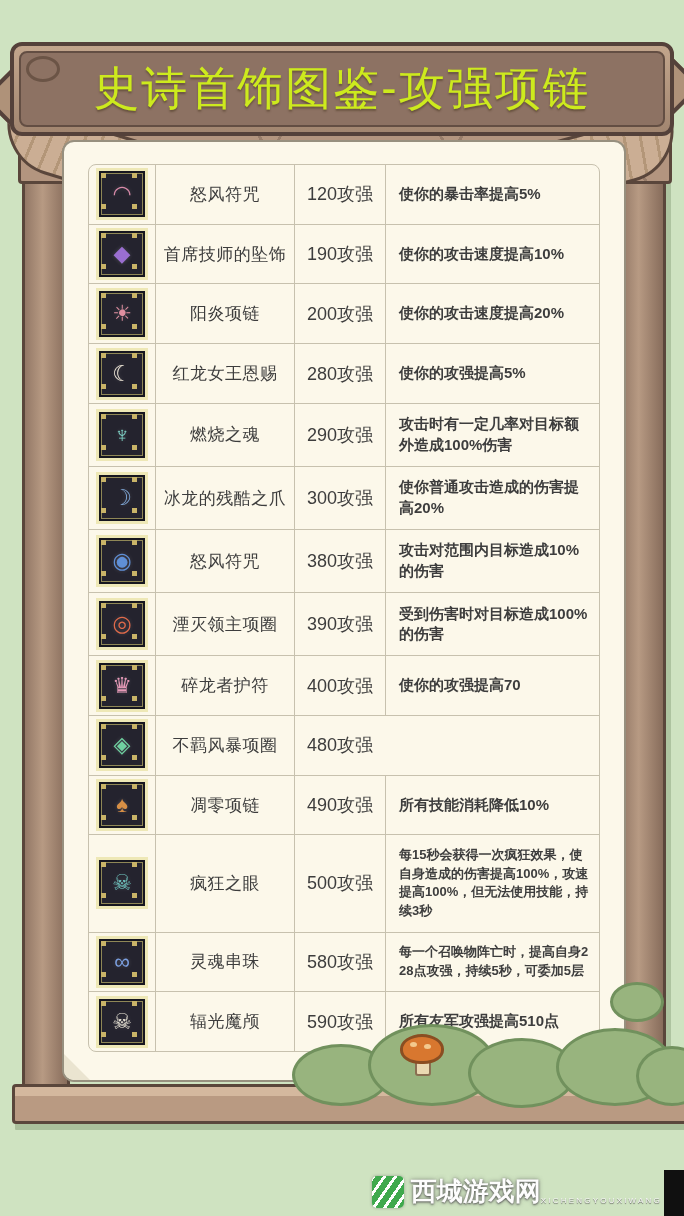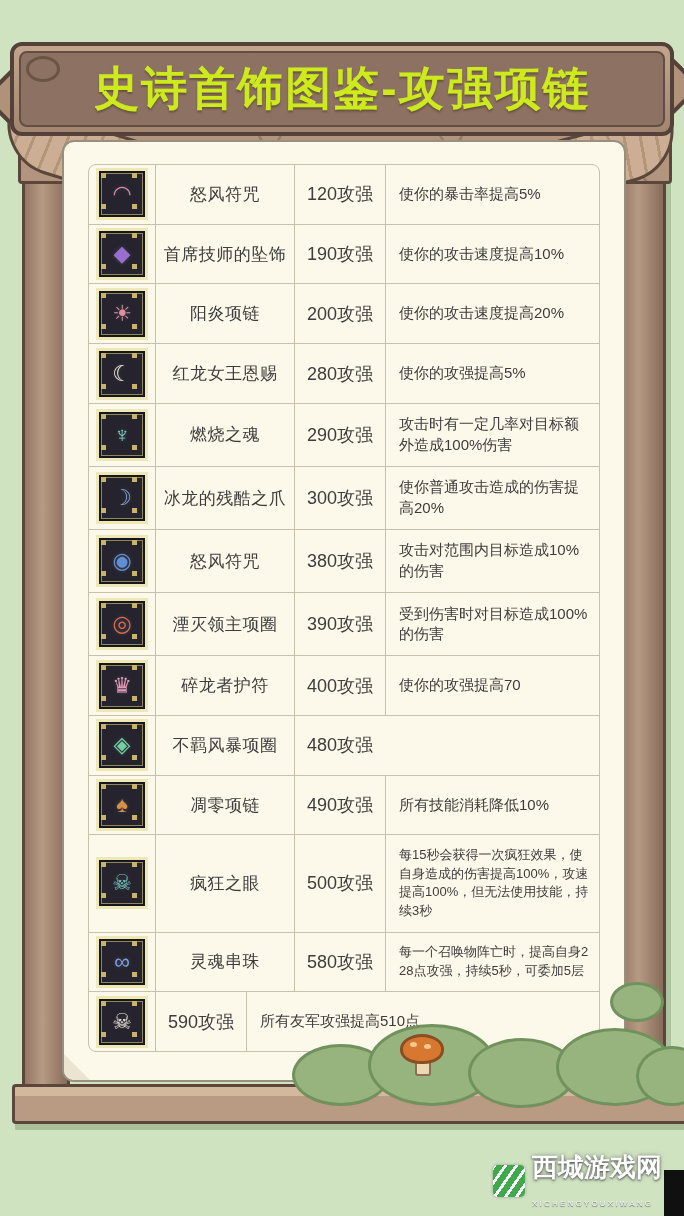--- a/index.html
+++ b/index.html
@@ -27,21 +27,21 @@
   .banner-outer{position:absolute;inset:0;background:linear-gradient(#c2a58c,#a2olive 90%);
         background:linear-gradient(#c2a58c,#a28670);border:4px solid #54413a;border-radius:12px;}
   .banner-outer::before,.banner-outer::after{content:"";position:absolute;top:14px;width:40px;height:56px;
         background:#af9279;border:4px solid #54413a;transform:rotate(45deg);z-index:-1;}
   .banner-outer::before{left:-16px;}
   .banner-outer::after{right:-16px;}
   .banner-inner{position:absolute;inset:9px;background:#8d7263;border:2px solid #634e43;border-radius:8px;
         display:flex;align-items:center;justify-content:center;}
   .banner-swirl{position:absolute;left:16px;top:14px;width:28px;height:20px;border:3px solid #6b5446;
         border-radius:50%;background:transparent;}
-  .banner-title{font-size:46px;font-weight:bold;color:#cdea1d;letter-spacing:2px;white-space:nowrap;
+  .banner-title{font-size:46px;font-weight:normal;color:#cdea1d;letter-spacing:2px;white-space:nowrap;
         text-shadow:0 2px 2px rgba(60,45,20,.45);}
 
   
   .fan{position:absolute;width:142px;height:54px;z-index:4;border:3px solid #5a463b;
         background:repeating-linear-gradient(95deg,#cbae94 0 13px,#b39678 13px 16px);}
   .fan-left{left:0px;top:122px;transform:rotate(17deg);border-radius:8px 18px 34px 56px;}
   .fan-right{right:4px;top:128px;transform:rotate(-15deg);border-radius:18px 8px 56px 34px;}
 
   
   .paper{position:absolute;left:62px;top:140px;width:560px;height:938px;z-index:5;
@@ -52,21 +52,21 @@
   .jtable{position:absolute;left:24px;right:24px;top:22px;bottom:28px;
         border:1.5px solid #c7c1ae;border-radius:8px;display:flex;flex-direction:column;overflow:hidden;}
   .jrow{flex:1 1 auto;display:flex;align-items:stretch;border-top:1.5px solid #c7c1ae;}
   .jrow:first-child{border-top:none;}
   .cell{display:flex;align-items:center;justify-content:center;color:#3d3d3d;}
   .cell + .cell{border-left:1.5px solid #c7c1ae;}
   .cell-icon{width:66px;flex:none;}
   .cell-name{width:134px;flex:none;font-size:17px;text-align:center;padding:4px 2px;letter-spacing:.5px;}
   .cell-attack{width:90px;flex:none;font-size:18px;}
   .cell-desc{flex:1 1 auto;justify-content:flex-start;text-align:left;font-size:15px;
-        line-height:1.38;padding:7px 8px 7px 13px;word-break:break-all;}
+        line-height:1.38;padding:7px 8px 7px 13px;word-break:break-all;font-weight:bold;}
   .cell-desc.desc-small{font-size:13px;line-height:1.45;}
 
   .tile{position:relative;width:46px;height:46px;background:#24232e;border:3px solid #eee8b6;
         box-shadow:inset 0 0 0 2px #16161f, inset 0 0 0 3px #8f8756;
         display:flex;align-items:center;justify-content:center;}
   .tile-corners{position:absolute;top:2px;left:2px;width:5px;height:5px;background:#c9b468;
         box-shadow:31px 0 #c9b468,0 31px #c9b468,31px 31px #c9b468;}
   .tile-glyph{font-size:22px;line-height:1;text-shadow:0 0 4px rgba(255,255,255,.18);}
 
   
@@ -83,21 +83,21 @@
   .mush-cap{position:absolute;left:0;top:0;width:38px;height:24px;background:#d8772f;
         border:3px solid #8a4e22;border-radius:50% 50% 46% 46%;}
   .mush-cap::before{content:"";position:absolute;left:7px;top:5px;width:7px;height:5px;
         background:#f3c98e;border-radius:50%;box-shadow:14px 2px 0 #f3c98e;}
 
   
   .watermark{position:absolute;right:22px;bottom:8px;display:flex;align-items:center;gap:7px;z-index:9;}
   .wm-logo{width:32px;height:32px;border-radius:5px;flex:none;
         background:repeating-linear-gradient(125deg,#ffffff 0 3px,#3fa94d 3px 9px);
         box-shadow:0 0 3px rgba(80,80,80,.5);}
-  .wm-texts{display:flex;flex-direction:column;align-items:flex-start;}
+  .wm-texts{display:flex;flex-direction:row;align-items:flex-start;}
   .wm-site{font-size:26px;font-weight:bold;color:#fdfdfd;line-height:1.05;
         text-shadow:0 1px 2px rgba(80,80,80,.9),0 0 4px rgba(90,90,90,.7);}
   .wm-rom{font-size:8px;letter-spacing:2.2px;color:#f6f6f6;margin-top:18px;
         text-shadow:0 1px 1px rgba(80,80,80,.9);}
   .wm-corner{position:absolute;right:0;bottom:0;width:20px;height:46px;background:#101010;z-index:8;}
 </style>
 </head>
 <body>
 
 <div class="stage">
@@ -263,20 +263,21 @@
     <div class="cell cell-attack">580攻强</div>
     <div class="cell cell-desc desc-small">每一个召唤物阵亡时，提高自身228点攻强，持续5秒，可委加5层</div>
   </div>
         <div class="jrow">
     <div class="cell cell-icon">
       <div class="tile">
         <span class="tile-corners"></span>
         <span class="tile-glyph" style="color: rgb(232, 227, 213);">☠</span>
       </div>
     </div>
+    <div class="cell cell-name">辐光魔颅</div>
     <div class="cell cell-attack">590攻强</div>
     <div class="cell cell-desc">所有友军攻强提高510点</div>
   </div>
       </div>
     <div class="paper-fold"></div>
   </div>
 
   <div class="bush bush-1"></div>
   <div class="bush bush-2"></div>
   <div class="bush bush-3"></div>

